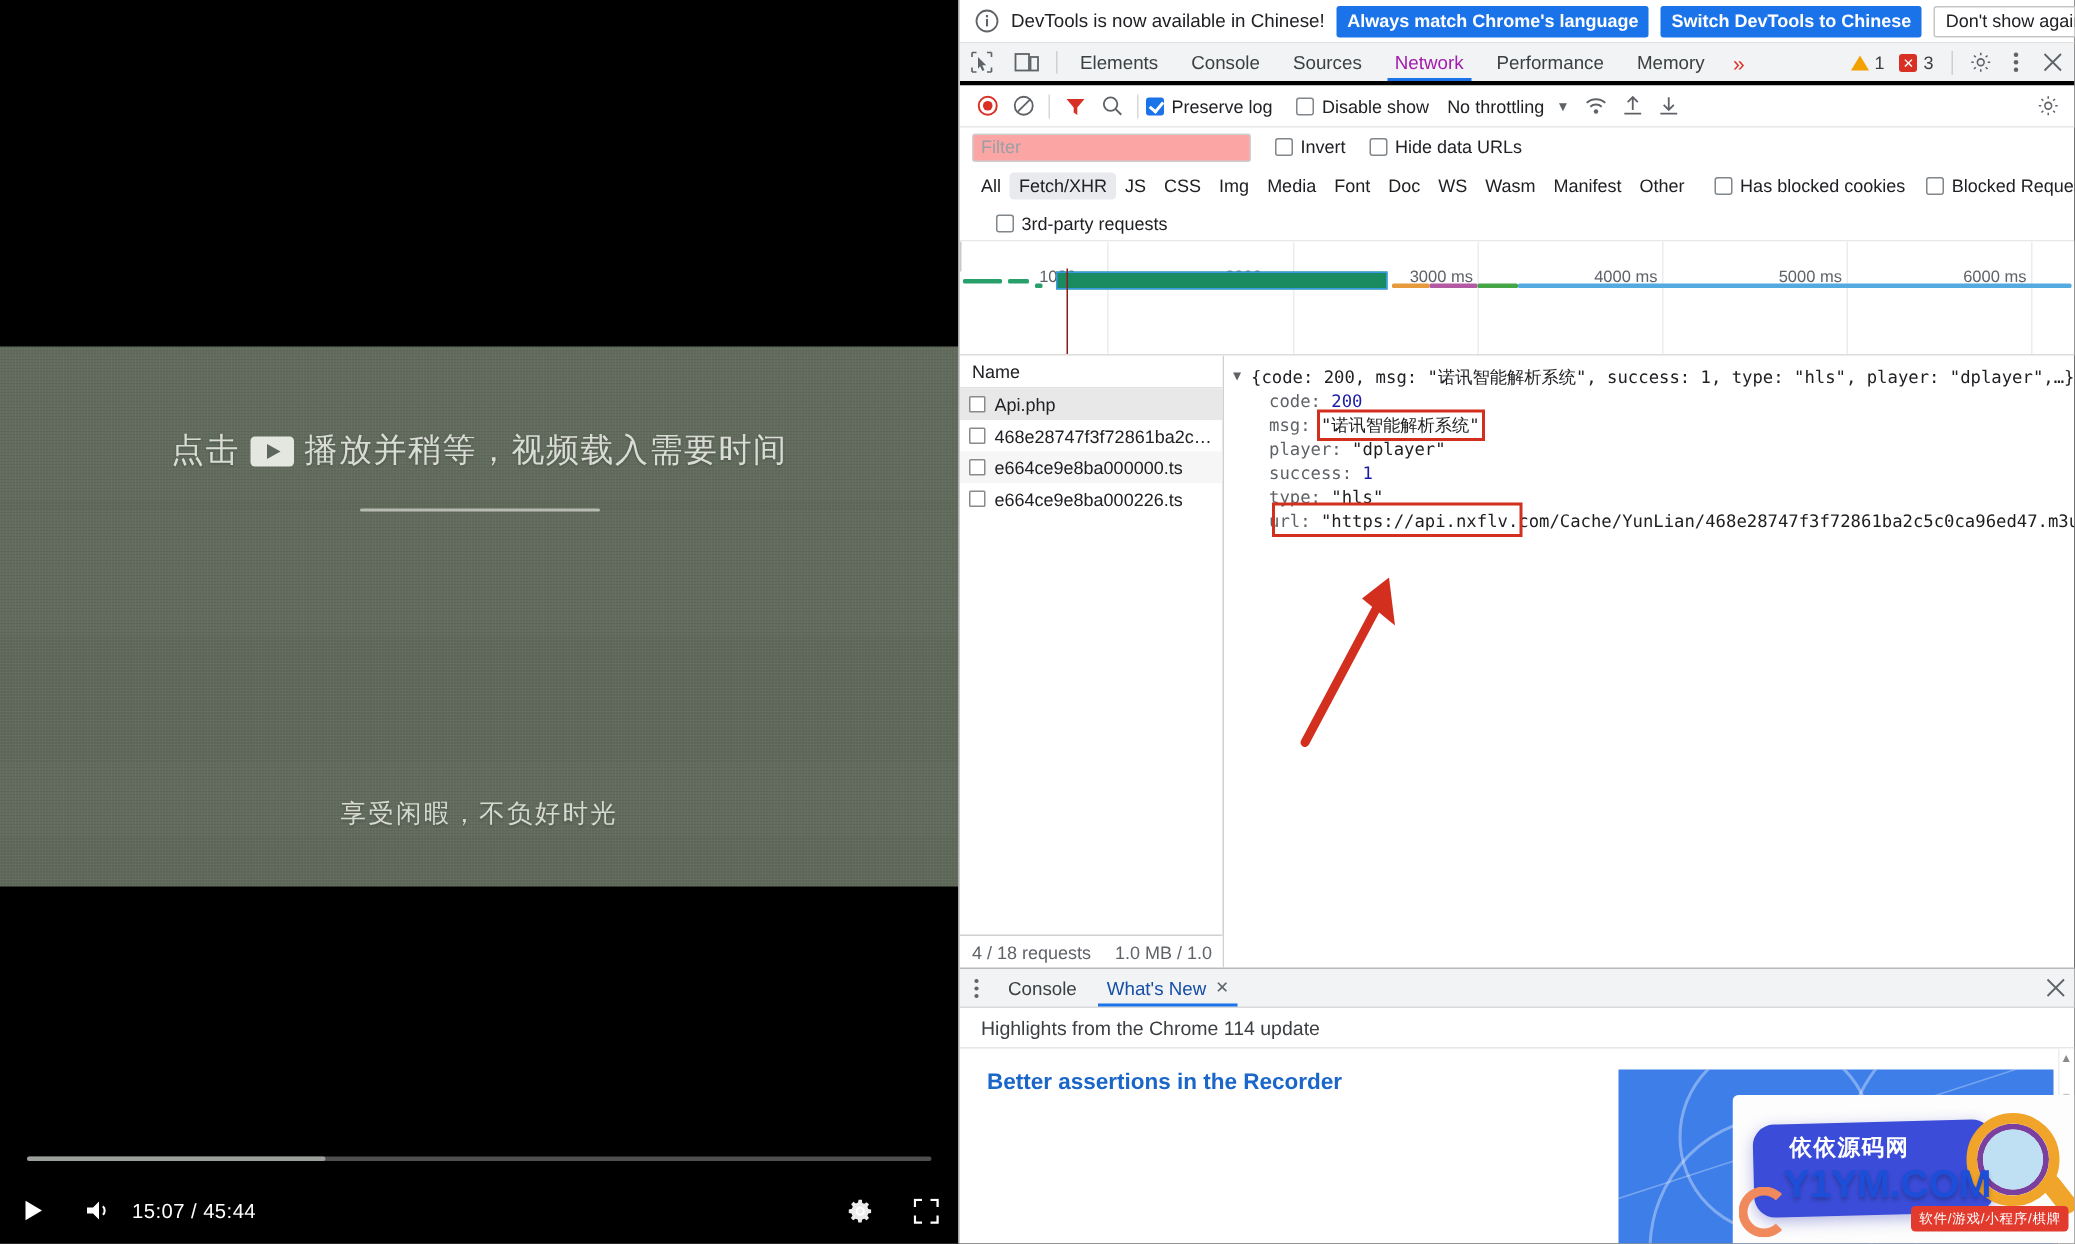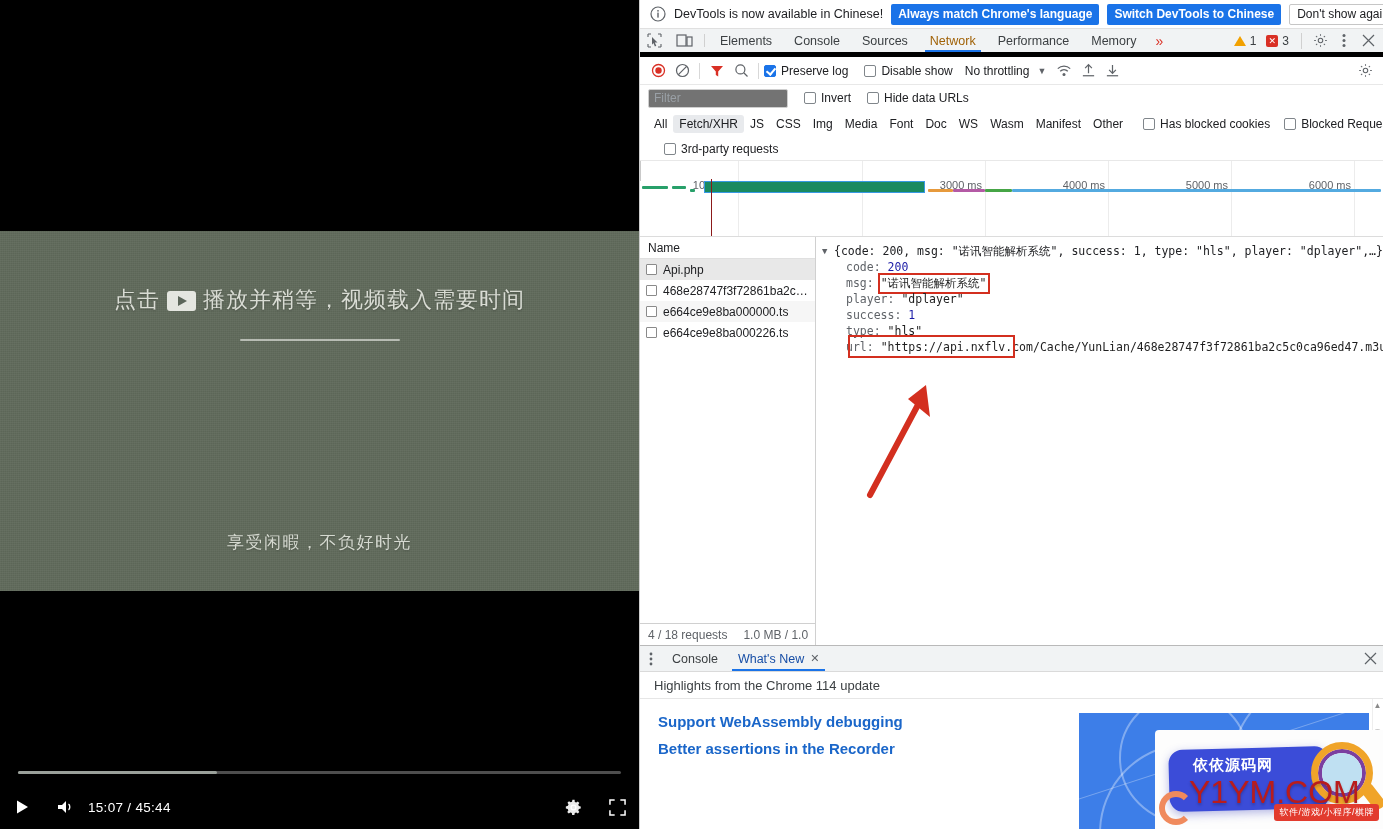--- a/index.html
+++ b/index.html
@@ -78,30 +78,30 @@
   .banner-btn {
     flex: none; height: 21px; padding: 0 7px; border-radius: 2px; border: 0;
     background: #1a73e8; color: #fff; font-size: 12px; font-family: inherit;
     cursor: pointer; white-space: nowrap; font-weight: 600;
   }
   .banner-btn.ghost { background: #fff; color: #202124; border: 1px solid #c6c6c6; font-weight: 400; }
 
   
   .tabstrip {
     height: 28px; flex: none; display: flex; align-items: stretch;
-    background: #f1f3f4; border-bottom: 5px solid #000000;
+    background: #f1f3f4; border-bottom: 3px solid #000000;
   }
   .tsi { display: flex; align-items: center; justify-content: center; padding: 0 7px; color: #5f6368; cursor: pointer; }
   .tsi svg { display: block; }
   .tsi-sep { width: 1px; background: #d0d0d0; margin: 5px 4px; }
   .tab {
     display: flex; align-items: center; padding: 0 11px; font-size: 12.5px;
     color: #3c4043; cursor: pointer; white-space: nowrap; position: relative;
   }
-  .tab.active { color: #a16207; text-align: center; }
+  .tab.active { color: #a21caf; text-align: center; }
   .tab.active::after {
     content: ""; position: absolute; left: 6px; right: 6px; bottom: 0; height: 2px; background: #1a73e8;
   }
   .tab-more { display:flex; align-items:center; padding: 0 8px; color: #d93025; font-size: 14px; cursor: pointer; }
   .ts-right { margin-left: auto; display: flex; align-items: center; gap: 2px; padding-right: 4px; }
   .badge {
     display: flex; align-items: center; gap: 4px; padding: 1px 5px 1px 3px;
     font-size: 12px; color: #3c4043; cursor: pointer; border-radius: 2px;
   }
   .badge .tri {
@@ -131,22 +131,22 @@
   .cbox.checked::after {
     content: ""; position: absolute; left: 3px; top: 0px; width: 4px; height: 7px;
     border-right: 2px solid #fff; border-bottom: 2px solid #fff; transform: rotate(40deg);
   }
   .throttle { font-size: 12px; color: #202124; margin-left: 12px; white-space: nowrap; }
   .caret-sm { margin-left: 8px; color: #5f6368; font-size: 9px; }
 
   
   .filter-row { height: 26px; flex: none; display: flex; align-items: center; padding: 0 8px; gap: 16px; }
   .filter-input {
-    width: 140px; height: 19px; border: 1px solid #cfcfcf; border-radius: 2px;
-    font-size: 12px; padding: 0 5px; color: #202124; font-family: inherit; background: #737373;
+    width: 186px; height: 19px; border: 1px solid #cfcfcf; border-radius: 2px;
+    font-size: 12px; padding: 0 5px; color: #202124; font-family: inherit; background: #fca5a5;
   }
   .filter-input::placeholder { color: #9aa0a6; }
 
   
   .type-row { height: 26px; flex: none; display: flex; align-items: center; padding: 0 8px; gap: 0; }
   .chip { font-size: 12px; color: #202124; padding: 2px 6px; border-radius: 3px; cursor: pointer; white-space: nowrap; }
   .chip.on { background: #e8eaed; }
   .type-row .cb-wrap { margin-left: 14px; }
   .thirdparty-row { height: 24px; flex: none; display: flex; align-items: center; padding: 0 24px; border-bottom: 1px solid #e8e8e8; }
 
@@ -229,21 +229,21 @@
   .wm-blue {
     position: absolute; left: 14px; top: 18px; width: 160px; height: 62px;
     background: #3b4cd8; border-radius: 14px; transform: rotate(-1.5deg);
     box-shadow: 0 3px 10px rgba(40,50,180,.35);
   }
   .wm-cn {
     position: absolute; left: 38px; top: 26px; color: #fff; font-size: 15px; font-weight: bold;
     letter-spacing: 1px; z-index: 4;
   }
   .wm-dom {
-    position: absolute; left: 34px; top: 44px; color: #b91c1c; font-size: 32px; font-weight: normal;
+    position: absolute; left: 34px; top: 44px; color: #1d4ed8; font-size: 26px; font-weight: bold;
     letter-spacing: 0px; z-index: 4; text-shadow: 0 2px 3px rgba(0,0,0,.25);
   }
   .wm-tag {
     position: absolute; right: 4px; bottom: 8px; background: #e23b2e; color: #fff;
     font-size: 9px; padding: 2px 5px; border-radius: 3px; z-index: 5; letter-spacing: .5px;
   }
   .wm-glass {
     position: absolute; right: 10px; top: 12px; width: 62px; height: 62px; border-radius: 50%;
     background: #fff; border: 7px solid #f0a429; z-index: 3;
     box-shadow: inset 0 0 0 4px #7b3fa0;
@@ -630,21 +630,20 @@
         <span class="drawer-x">
           <svg width="13" height="13" viewBox="0 0 13 13">
               <path d="M1 1l11 11M12 1L1 12" stroke="#5f6368" stroke-width="1.2"></path>
             </svg>
         </span>
       </div>
 
       <div class="wn-head">Highlights from the Chrome 114 update</div>
 
       <div class="wn-body">
-        <div class="wn-h">Support WebAssembly debugging</div>
         <div class="wn-h">Better assertions in the Recorder</div>
 
         <div class="wn-card">
           <div class="ring" style="left:40px; top:-20px; width:130px; height:130px;"></div>
           <div class="ring" style="left:20px; top:30px; width:180px; height:180px;"></div>
           <div class="ring" style="left:150px; top:-40px; width:200px; height:200px;"></div>
           <div style="position:absolute; left:-10px; top:40px; width:300px; height:1px; background:rgba(255,255,255,.3); transform:rotate(-18deg);"></div>
         </div>
 
         <div class="wn-scrollbar">

